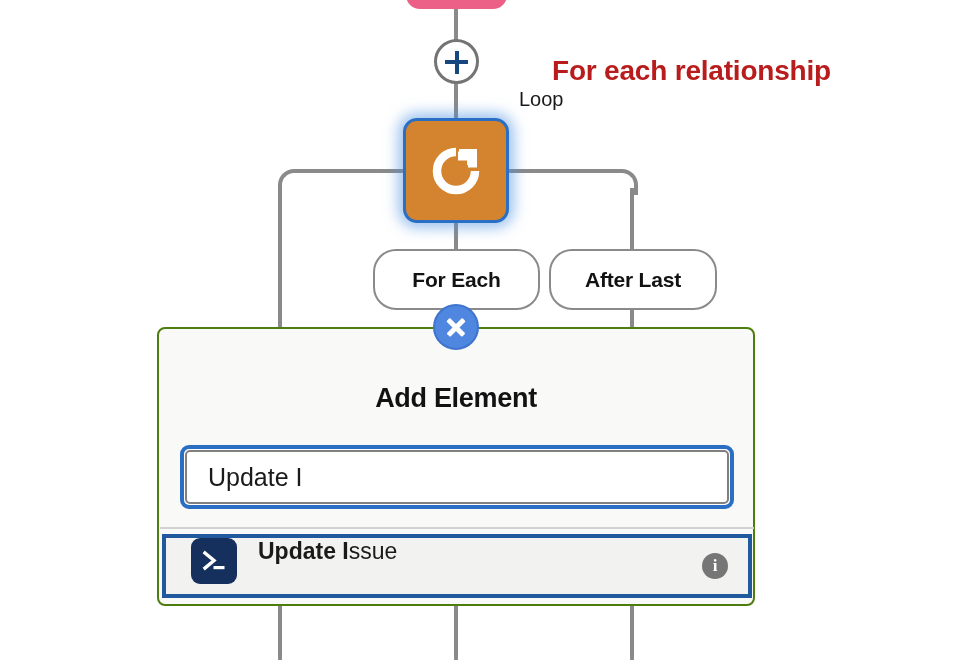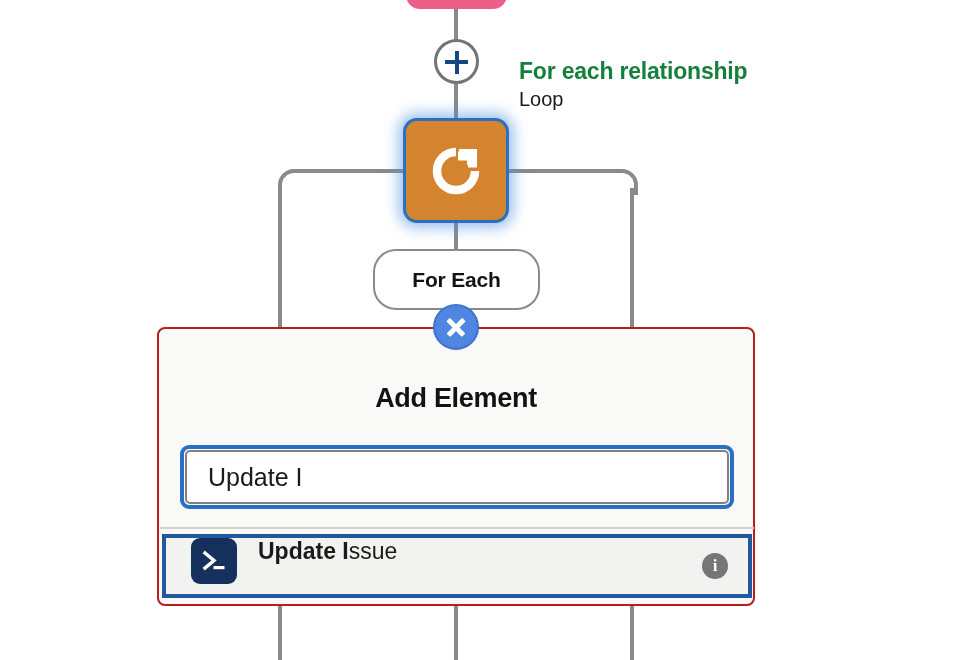--- a/index.html
+++ b/index.html
@@ -149,21 +149,21 @@
   #close-button .x2 { transform: rotate(-45deg); }
 
   
   #add-panel {
     position: absolute;
     left: 157px;
     top: 327px;
     width: 598px;
     height: 279px;
     background: #f9f9f8;
-    border: 2px solid #b91c1c;
+    border: 2px solid #4d7c0f;
     border-radius: 8px;
     box-sizing: border-box;
     z-index: 20;
   }
   #panel-title {
     text-align: center;
     font-size: 27px;
     font-weight: bold;
     color: #121212;
     margin-top: 54px;
@@ -260,25 +260,26 @@
     cursor: pointer;
   }
 
   
   #node-caption {
     position: absolute;
     left: 519px;
     top: 57px;
   }
   #caption-title {
-    font-size: 23px;
+    font-size: 28px;
     font-weight: bold;
-    color: #15803d;
+    color: #b91c1c;
     letter-spacing: -0.2px;
     line-height: 28px;
+    margin-left: 33px;
   }
   #caption-subtitle {
     font-size: 20px;
     color: #1a1a1a;
     line-height: 28px;
   }
 </style>
 </head>
 <body>
 
@@ -323,20 +324,21 @@
       </svg>
     </span>
   </div>
 
   <div id="node-caption">
     <div id="caption-title">For each relationship</div>
     <div id="caption-subtitle">Loop</div>
   </div>
 
   <div class="pill" id="pill-foreach">For Each</div>
+  <div class="pill" id="pill-afterlast">After Last</div>
 
   <div id="close-button">
     <span class="x1"></span>
     <span class="x2"></span>
   </div>
 
   <div id="add-panel">
     <div id="panel-title">Add Element</div>
 
     <div id="search-wrap">

